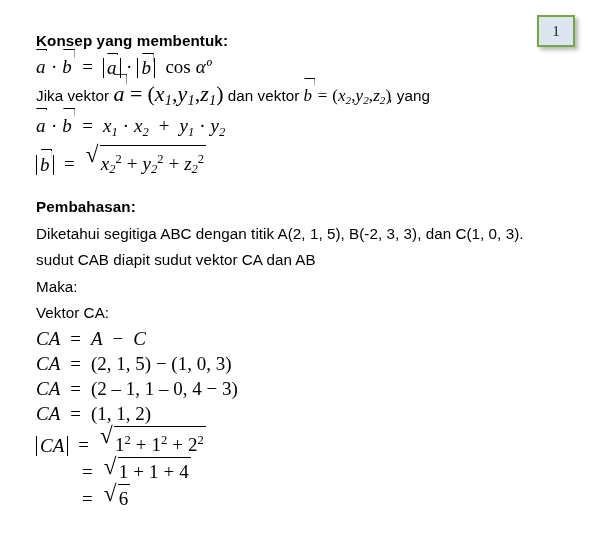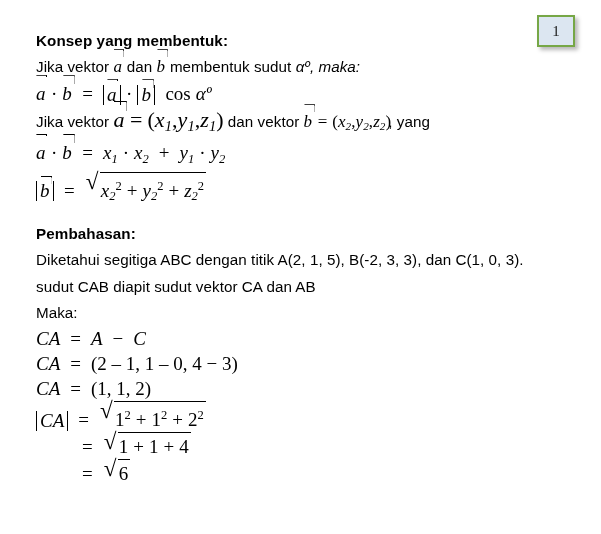--- a/index.html
+++ b/index.html
@@ -154,28 +154,20 @@
 <div id="page">
 
   <div class="badge">
     <span class="badge-num">1</span>
   </div>
 
   <div class="content">
 
     <div class="line heading">Konsep yang membentuk:</div>
 
-    <div class="line">
-      <span>Jika vektor</span>
-      <span class="mline" style="font-size:17px"><span class="vec">a</span></span>
-      <span>dan</span>
-      <span class="mline" style="font-size:17px"><span class="vec b">b</span></span>
-      <span>membentuk sudut</span>
-      <span class="it">αº, maka:</span>
-    </div>
 
     <div class="mline">
       <span class="vec">a</span><span class="sp"></span><span class="op">·</span><span class="sp"></span><span class="vec b">b</span><span class="sp2"></span><span class="op">=</span><span class="sp2"></span><span class="bars"><span class="vec">a</span></span><span class="sp"></span><span class="op">·</span><span class="sp"></span><span class="bars tall"><span class="vec b">b</span></span><span class="sp2"></span><span class="rm">cos</span><span class="sp"></span><span class="it">αº</span>
     </div>
 
     <div class="line">
       <span>Jika vektor</span>
       <span class="mline" style="font-size:22px"><span class="vec">a</span><span class="sp"></span><span class="op">=</span><span class="sp"></span><span class="rm">(</span><span class="it">x</span><sub>1</sub><span class="rm">,</span><span class="it">y</span><sub>1</sub><span class="rm">,</span><span class="it">z</span><sub>1</sub><span class="rm">)</span></span>
       <span>dan vektor</span>
       <span class="mline" style="font-size:17px"><span class="vec b">b</span><span class="sp"></span><span class="op">=</span><span class="sp"></span><span class="rm">(</span><span class="it">x</span><sub>2</sub><span class="rm">,</span><span class="it">y</span><sub>2</sub><span class="rm">,</span><span class="it">z</span><sub>2</sub><span class="rm">)</span></span><span style="margin-left:-3px">,</span>
@@ -188,25 +180,29 @@
 
     <div class="mline tight">
       <span class="bars tall"><span class="vec b">b</span></span><span class="sp2"></span><span class="op">=</span><span class="sp2"></span><span class="sqrt"><span class="rad">√</span><span class="radicand"><span class="it">x</span><sub>2</sub><sup>2</sup><span class="sp"></span><span class="op">+</span><span class="sp"></span><span class="it">y</span><sub>2</sub><sup>2</sup><span class="sp"></span><span class="op">+</span><span class="sp"></span><span class="it">z</span><sub>2</sub><sup>2</sup></span></span>
     </div>
 
     <div class="line heading" style="margin-top:12px">Pembahasan:</div>
 
     <div class="line">Diketahui segitiga ABC dengan titik A(2, 1, 5), B(-2, 3, 3), dan C(1, 0, 3).</div>
     <div class="line">sudut CAB diapit sudut vektor CA dan AB</div>
     <div class="line">Maka:</div>
+    <div class="line">Vektor CA:</div>
 
     <div class="mline tight">
       <span class="it">CA</span><span class="sp2"></span><span class="op">=</span><span class="sp2"></span><span class="it">A</span><span class="sp2"></span><span class="op">−</span><span class="sp2"></span><span class="it">C</span>
     </div>
 
+    <div class="mline tight">
+      <span class="it">CA</span><span class="sp2"></span><span class="op">=</span><span class="sp2"></span><span class="rm">(2, 1, 5)  −  (1, 0, 3)</span>
+    </div>
 
     <div class="mline tight">
       <span class="it">CA</span><span class="sp2"></span><span class="op">=</span><span class="sp2"></span><span class="rm">(2 – 1, 1 – 0, 4 − 3)</span>
     </div>
 
     <div class="mline tight">
       <span class="it">CA</span><span class="sp2"></span><span class="op">=</span><span class="sp2"></span><span class="rm">(1, 1, 2)</span>
     </div>
 
     <div class="mline tight">

